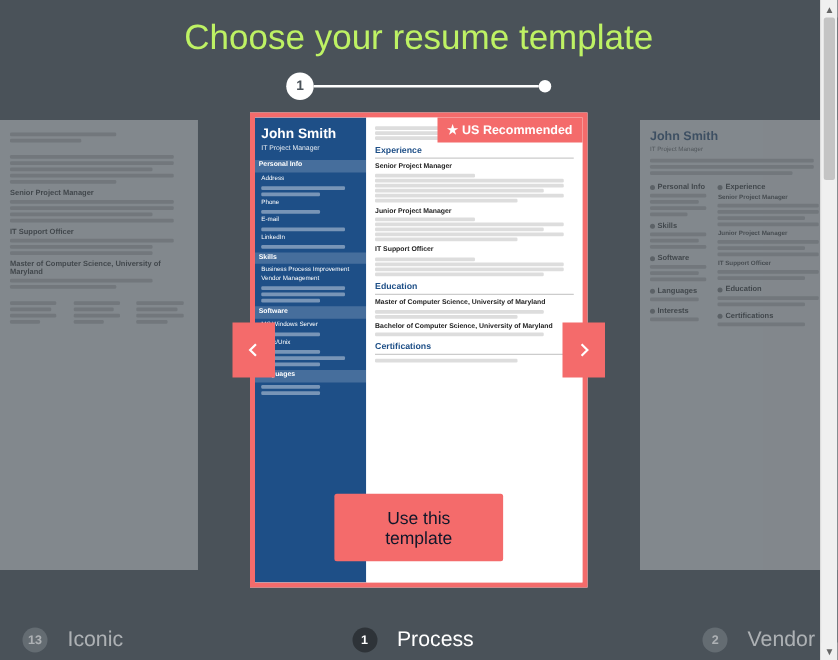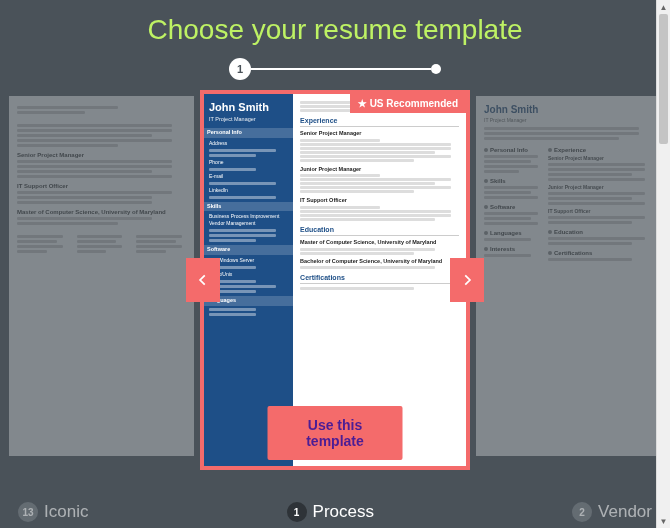--- a/index.html
+++ b/index.html
@@ -31,20 +31,21 @@
     width: 180px; height: 2px; background: #fff;
   }
   .step-end { width: 10px; height: 10px; border-radius: 50%; background: #fff; }
 
   .carousel {
     position: relative;
     height: 400px;
     display: flex;
     align-items: flex-start;
     justify-content: center;
+    gap: 36px;
   }
 
   .card {
     background: #fff;
     position: relative;
     overflow: hidden;
   }
   .card.center {
     width: 270px; height: 380px;
     border: 4px solid #f46b6b;
@@ -120,37 +121,37 @@
     color: #fff;
     display: flex; align-items: center; justify-content: center;
     z-index: 10;
     cursor: pointer;
   }
   .arrow.left { left: -14px; }
   .arrow.right { right: -14px; }
   .arrow svg { width: 14px; height: 14px; stroke: #fff; stroke-width: 3; fill: none; }
 
   .cta {
-    position: absolute; bottom: 10px; left: 50%; transform: translateX(-50%);
-    background: #f46b6b; color: #4c1d95;
-    border: none; font-size: 14px; font-weight: 700;
+    position: absolute; bottom: 21px; left: 50%; transform: translateX(-50%);
+    background: #f46b6b; color: #0f172a;
+    border: none; font-size: 14px; font-weight: 400;
     padding: 11px 34px;
     z-index: 10; cursor: pointer;
     border-radius: 2px;
   }
 
   .center-wrap { position: relative; }
 
   .labels {
     position: absolute; bottom: 6px; left: 0; right: 0;
     display: flex; justify-content: space-between;
     padding: 0 18px;
     color: #fff; font-size: 17px;
   }
-  .label { display: flex; align-items: center; gap: 6px; }
+  .label { display: flex; align-items: center; gap: 16px; }
   .label.dim { opacity: 0.55; }
   .num-badge {
     width: 20px; height: 20px; border-radius: 50%;
     background: #7a8288; color: #fff;
     font-size: 10px; font-weight: 700;
     display: flex; align-items: center; justify-content: center;
   }
   .num-badge.dark { background: #2e3338; }
 
   

